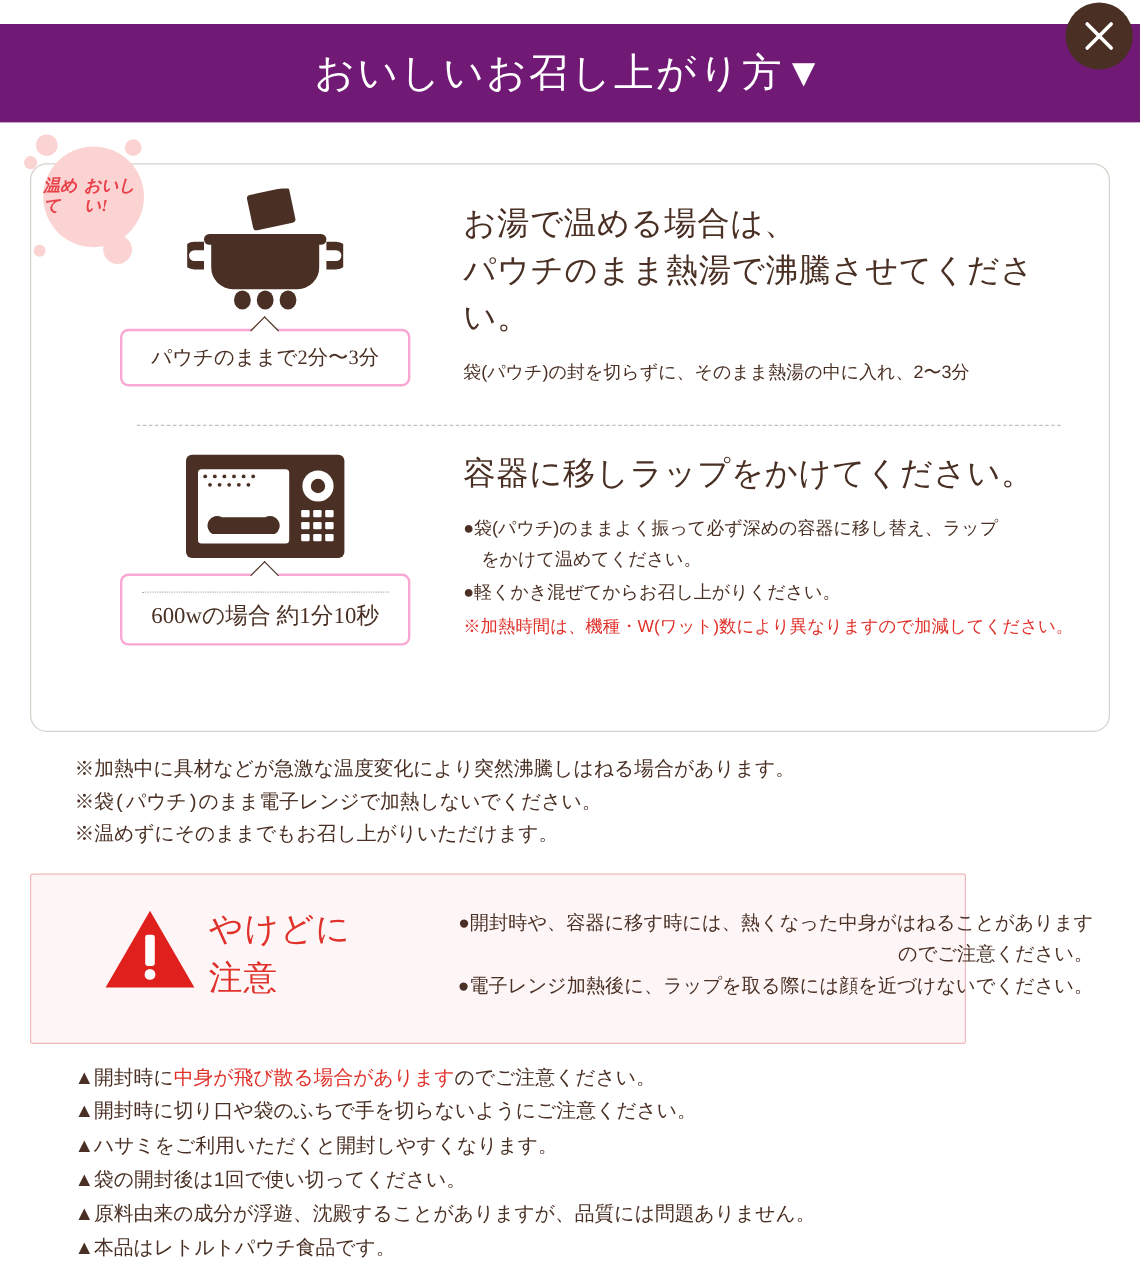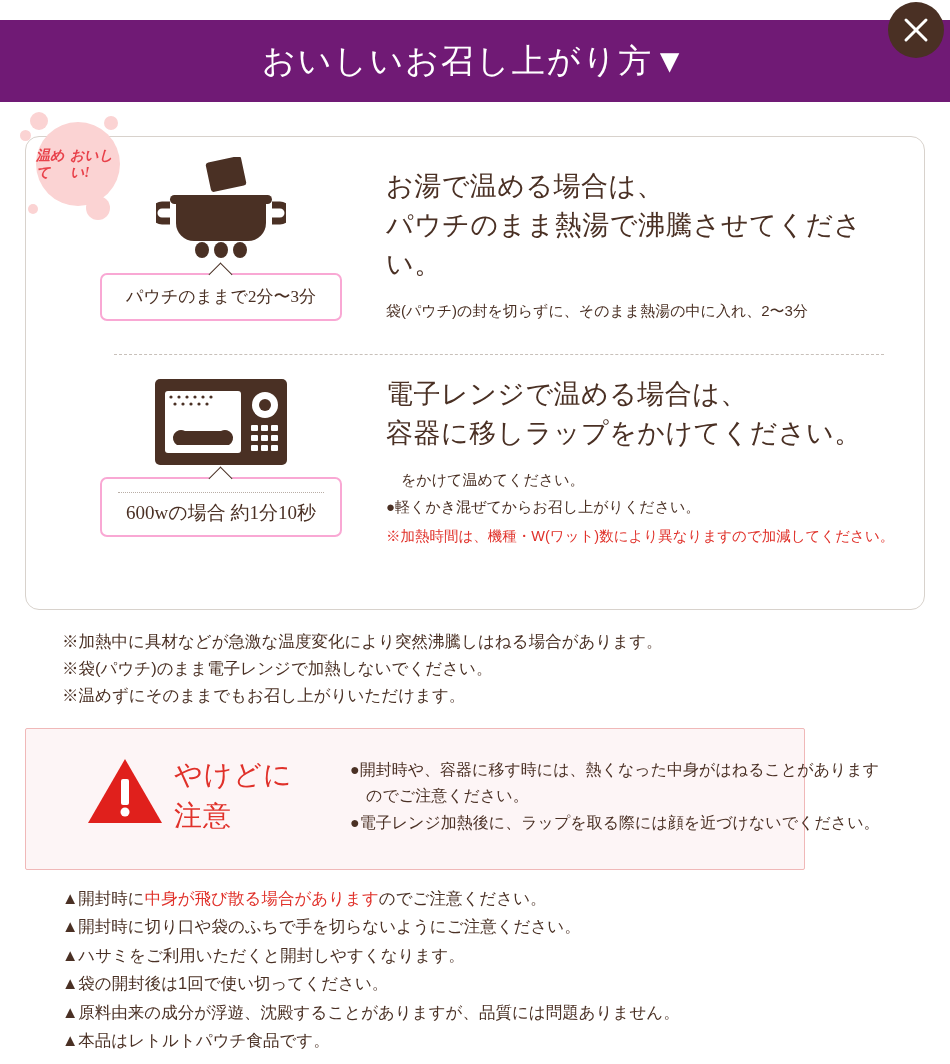--- a/index.html
+++ b/index.html
@@ -188,20 +188,21 @@
   .p3 { width: 14px; height: 14px; left: 86px; top: 8px; }
   .p4 { width: 24px; height: 24px; left: 68px; top: 88px; }
   .p5 { width: 10px; height: 10px; left: 10px; top: 96px; }
 
   
   .notes {
     position: absolute;
     left: 62px;
     top: 628px;
     width: 860px;
+    font-family: Liberation Mono, monospace;
   }
   .notes p {
     margin: 0;
     font-size: 16.5px;
     line-height: 1.65;
     color: #4a3024;
   }
 
   
   .warn-box {
@@ -234,20 +235,21 @@
     left: 310px;
     top: 28px;
     width: 575px;
   }
   .warn-line {
     position: relative;
     padding-left: 14px;
     font-size: 16px;
     line-height: 1.65;
     color: #4a3024;
+    text-align: right;
   }
 
   
   .tri-list {
     position: absolute;
     left: 62px;
     top: 884px;
     width: 880px;
   }
   .tri-line {
@@ -338,24 +340,24 @@
         </g>
       </svg>
       <div class="callout" style="padding:7px 4px;">
         <div class="sep"></div>
         <div class="big">600wの場合  約1分10秒</div>
       </div>
     </div>
 
     <div class="text-col" style="top:10px;">
       <div class="lead">
-        <div>電子レンジで温める場合は、</div>
         <div>容器に移しラップをかけてください。</div>
       </div>
       <div class="bullet-list">
+        <div class="body-txt">●袋(パウチ)のままよく振って必ず深めの容器に移し替え、ラップ</div>
         <div class="body-txt">　をかけて温めてください。</div>
         <div class="body-txt">●軽くかき混ぜてからお召し上がりください。</div>
       </div>
       <div class="note-red">※加熱時間は、機種・W(ワット)数により異なりますので加減してください。</div>
     </div>
   </div>
 </div>
 
 <div class="badge-wrap">
   <div class="puff p1"></div>

